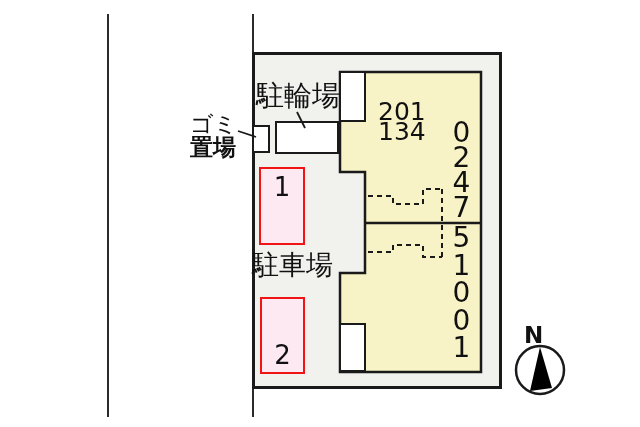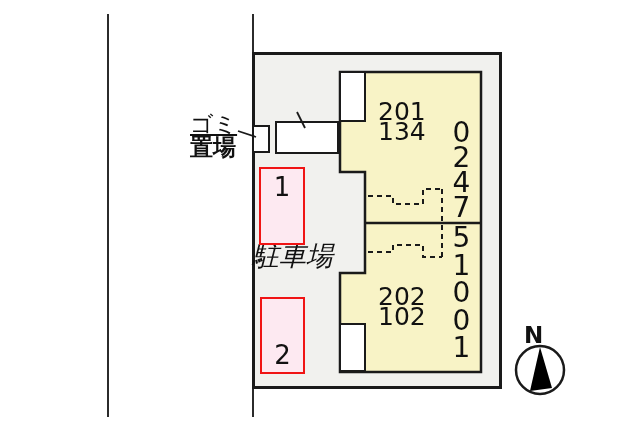--- a/index.html
+++ b/index.html
@@ -12,21 +12,21 @@
   #road-line-right{left:252px;top:14px;height:403px;}
   .site{
     position:absolute;left:252px;top:52px;width:244px;height:331px;
     background:#f1f1ee;border:3px solid #1a1a1a;
   }
   .overlay{position:absolute;left:0;top:0;width:640px;height:427px;}
   .label{position:absolute;white-space:pre;line-height:1.05;}
   #road-label{left:146px;top:231px;font-size:28px;}
   #bicycle-label{left:256px;top:81px;font-size:28px;}
   #garbage-label{left:190px;top:113px;font-size:23px;line-height:23px;}
-  #parkinglot-label{left:252px;top:242px;font-size:27px;font-style:italic;}
+  #parkinglot-label{left:252px;top:251px;font-size:27px;}
   .pspace{
     position:absolute;background:#fde9f1;border:2px solid #f01414;
     display:flex;justify-content:center;font-size:26px;color:#111;
   }
   #pspace-1{left:259px;top:167px;width:42px;height:71px;align-items:flex-start;padding-top:3px;}
   #pspace-2{left:260px;top:297px;width:41px;height:71px;align-items:flex-end;padding-bottom:2px;}
   .unit-nums{position:absolute;left:378px;font-size:25px;line-height:20px;letter-spacing:0px;}
   #upper-unit-nums{top:102px;}
   #lower-unit-nums{top:287px;}
   .digit-col{position:absolute;left:452px;width:19px;text-align:center;font-size:28px;}
@@ -63,41 +63,38 @@
 
     <polyline points="368,196 393,196 393,204 423,204 423,189 442,189" fill="none" stroke="#1a1a1a" stroke-width="2" stroke-dasharray="5 4"></polyline>
     <line x1="442" y1="189" x2="442" y2="257" stroke="#1a1a1a" stroke-width="2" stroke-dasharray="5 4"></line>
     <polyline points="368,252 393,252 393,245 423,245 423,257 442,257" fill="none" stroke="#1a1a1a" stroke-width="2" stroke-dasharray="5 4"></polyline>
 
     <circle cx="540" cy="370" r="24" fill="none" stroke="#1a1a1a" stroke-width="2.5"></circle>
     <polygon points="540,347 530,391 552,388" fill="#000000"></polygon>
   </svg>
 
 
+  <div id="bicycle-label" class="label">駐輪場</div>
 
-  <div id="garbage-label" class="label"><span style="display:block;text-decoration:underline;">ゴミ</span><span style="display:block;font-weight:bold;">置場</span></div>
+  <div id="garbage-label" class="label"><span style="display:block;">ゴミ</span><span style="display:block;font-weight:bold;">置場</span></div>
 
   <div id="parkinglot-label" class="label">駐車場</div>
 
   <div id="pspace-1" class="pspace">
       <span>1</span>
     </div>
   <div id="pspace-2" class="pspace">
       <span>2</span>
     </div>
 
   <div id="upper-unit-nums" class="unit-nums">
       <span style="display:block;">201</span>
       <span style="display:block;">134</span>
     </div>
 
-  <div id="lower-unit-nums" class="unit-nums">
-      <span style="display:block;">202</span>
-      <span style="display:block;">102</span>
-    </div>
 
   <div id="upper-digit-col" class="digit-col">
     <span>0</span>
     <span>2</span>
     <span>4</span>
     <span>7</span>
   </div>
   <div id="lower-digit-col" class="digit-col">
     <span>5</span>
     <span>1</span>

